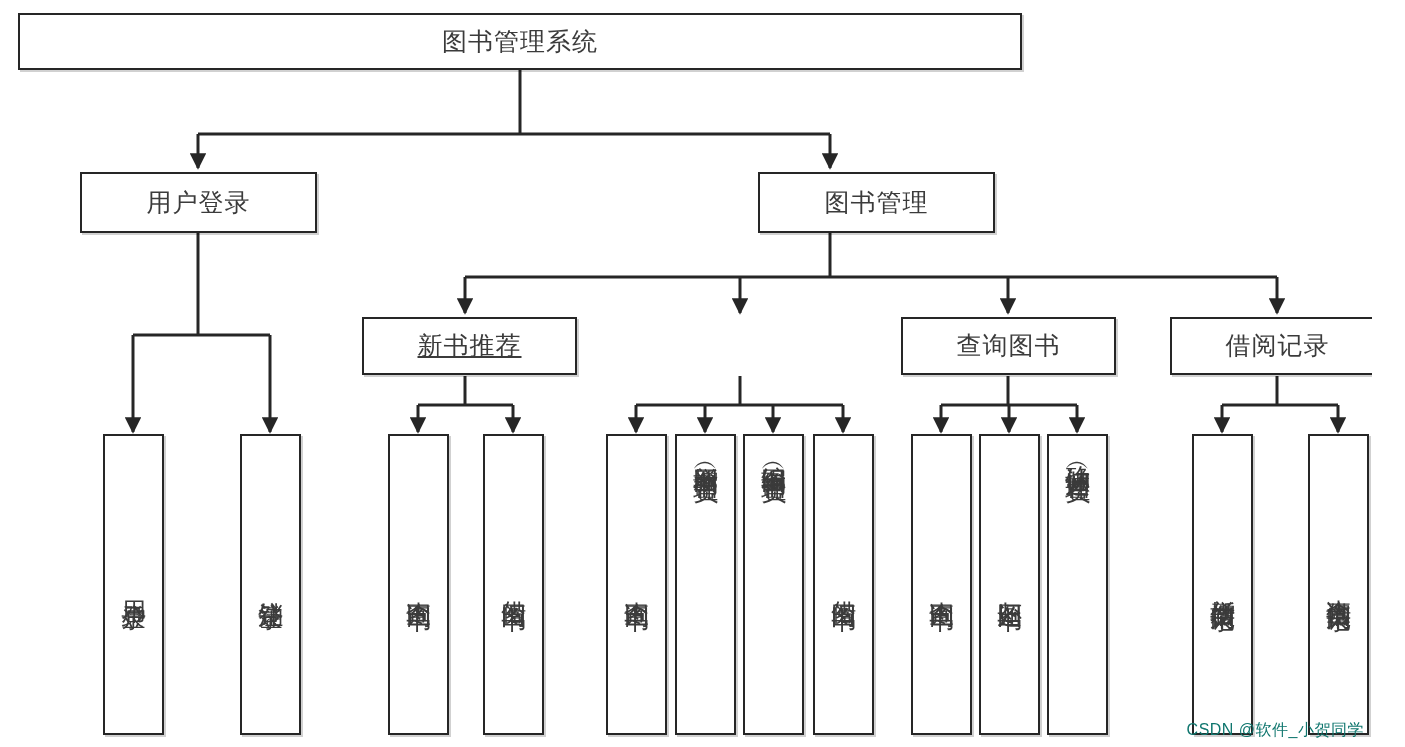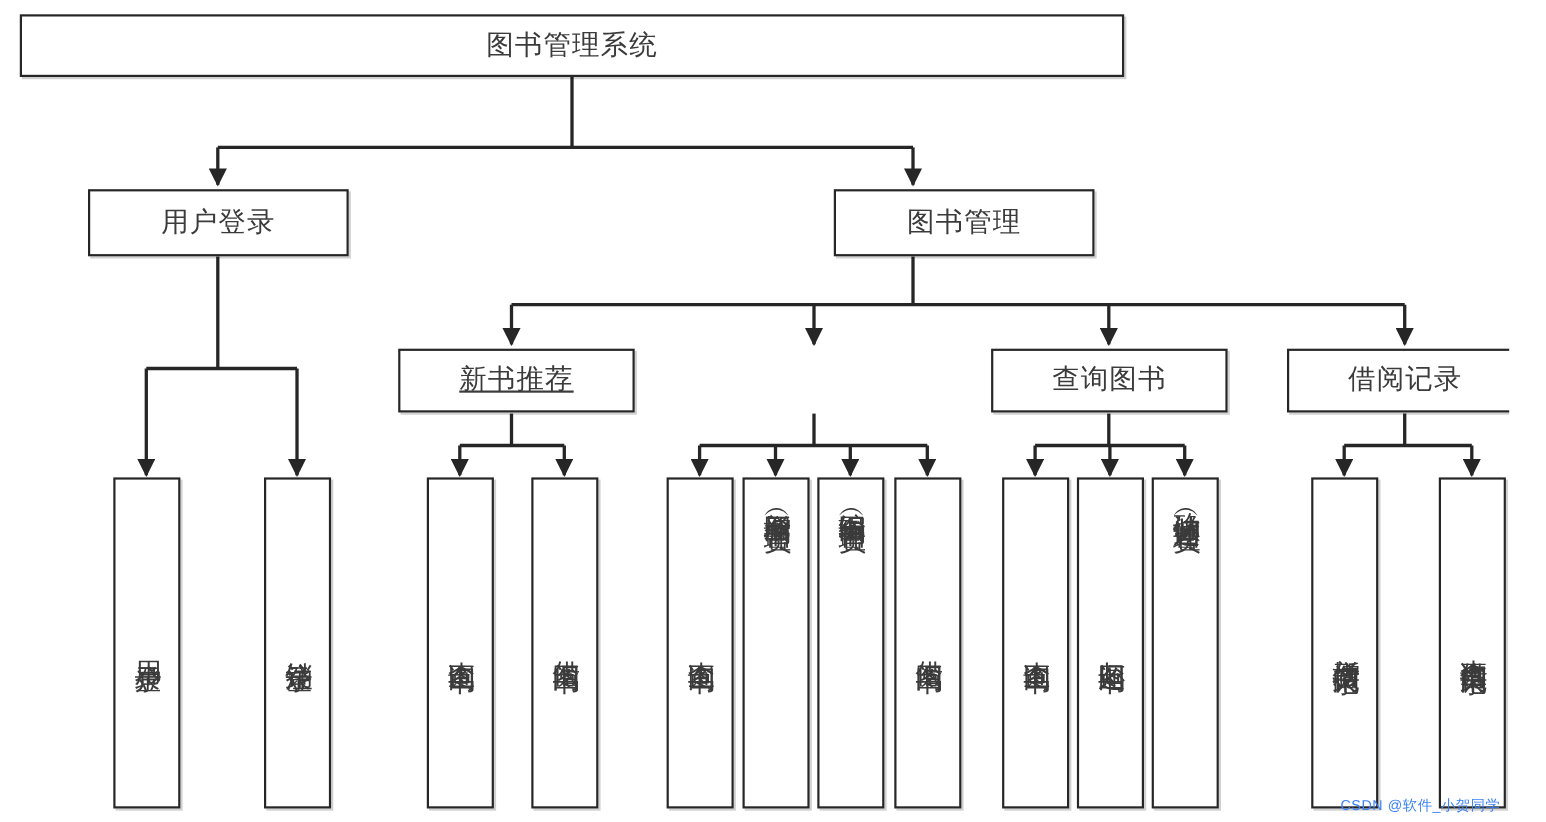--- a/index.html
+++ b/index.html
@@ -57,22 +57,22 @@
     justify-content: center;
     align-items: center;
   }
   .node.leaf.topalign {
     justify-content: flex-start;
   }
   .watermark {
     position: absolute;
     right: 8px;
     bottom: 6px;
-    font-size: 13px;
-    color: #3b82f6;
+    font-size: 16px;
+    color: #0f766e;
     white-space: nowrap;
     z-index: 5;
     letter-spacing: 0.5px;
   }
 </style>
 </head>
 <body>
 
 <div id="canvas">
 

